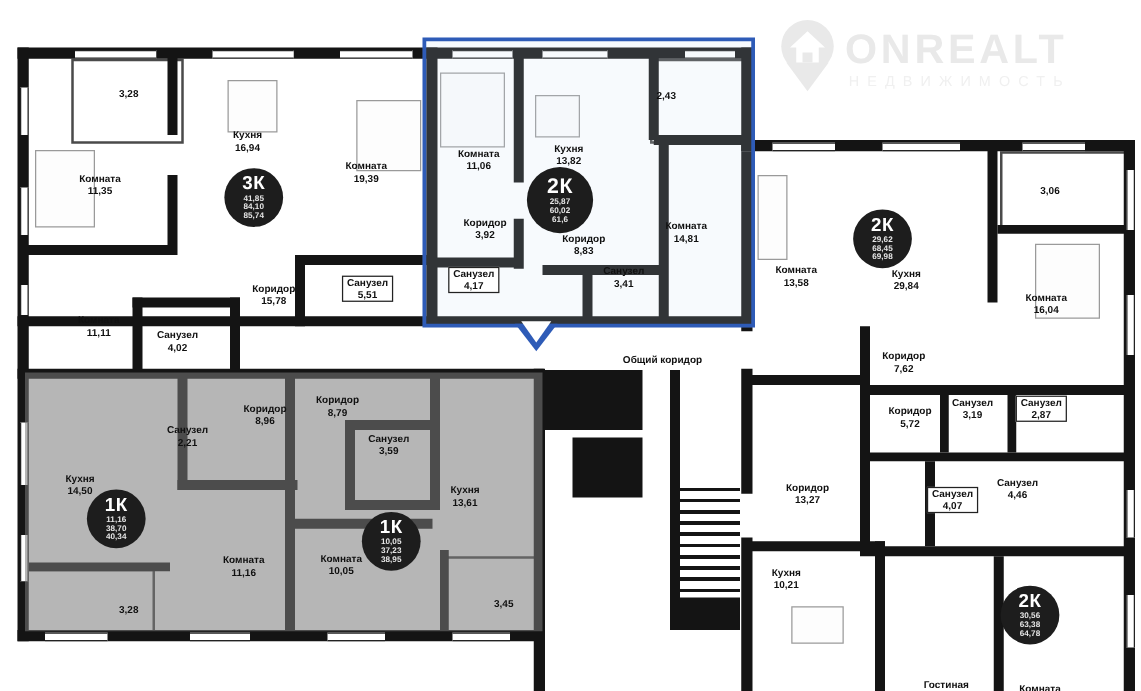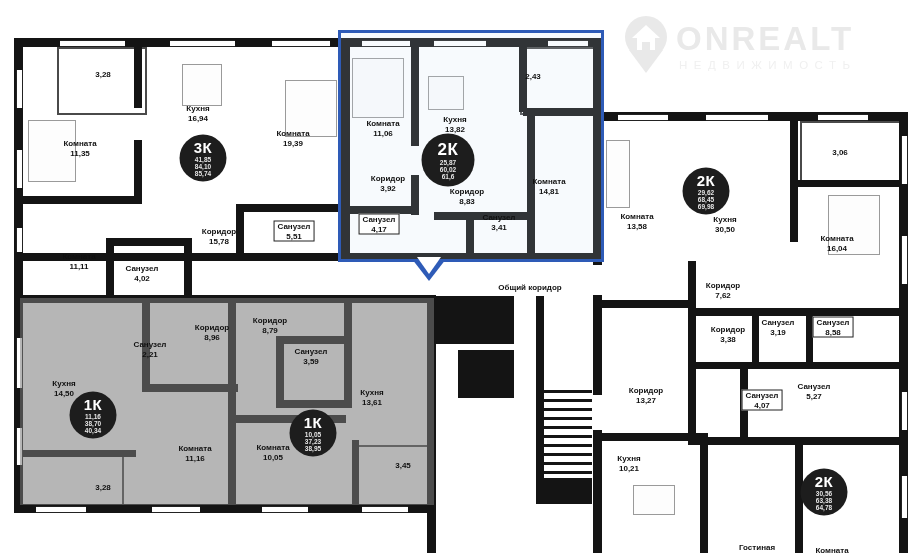--- a/index.html
+++ b/index.html
@@ -211,44 +211,44 @@
       <span>Санузел</span>
       <span>3,41</span>
     </div>
 
   <div class="lbl" style="left:637px;top:221px">
       <span>Комната</span>
       <span>13,58</span>
     </div>
   <div class="lbl" style="left:725px;top:224px">
       <span>Кухня</span>
-      <span>30,50</span>
+      <span>29,84</span>
     </div>
   <div class="lbl" style="left:840px;top:153px">
       <span>3,06</span>
     </div>
   <div class="lbl" style="left:837px;top:243px">
       <span>Комната</span>
       <span>16,04</span>
     </div>
   <div class="lbl" style="left:723px;top:290px">
       <span>Коридор</span>
       <span>7,62</span>
     </div>
   <div class="lbl" style="left:728px;top:334px">
       <span>Коридор</span>
-      <span>3,38</span>
+      <span>5,72</span>
     </div>
   <div class="lbl" style="left:778px;top:327px">
       <span>Санузел</span>
       <span>3,19</span>
     </div>
   <div class="lbl boxed" style="left:833px;top:327px">
       <span>Санузел</span>
-      <span>8,58</span>
+      <span>2,87</span>
     </div>
 
   <div class="lbl" style="left:530px;top:288px">
       <span>Общий коридор</span>
     </div>
   <div class="lbl" style="left:646px;top:395px">
       <span>Коридор</span>
       <span>13,27</span>
     </div>
 
@@ -281,31 +281,31 @@
       <span>3,59</span>
     </div>
   <div class="lbl" style="left:372px;top:397px">
       <span>Кухня</span>
       <span>13,61</span>
     </div>
   <div class="lbl" style="left:273px;top:452px">
       <span>Комната</span>
       <span>10,05</span>
     </div>
-  <div class="lbl" style="left:403px;top:466px">
+  <div class="lbl" style="left:403px;top:483px">
       <span>3,45</span>
     </div>
 
   <div class="lbl boxed" style="left:762px;top:400px">
       <span>Санузел</span>
       <span>4,07</span>
     </div>
   <div class="lbl" style="left:814px;top:391px">
       <span>Санузел</span>
-      <span>5,27</span>
+      <span>4,46</span>
     </div>
   <div class="lbl" style="left:629px;top:463px">
       <span>Кухня</span>
       <span>10,21</span>
     </div>
   <div class="lbl" style="left:757px;top:548px">
       <span>Гостиная</span>
     </div>
   <div class="lbl" style="left:832px;top:551px">
       <span>Комната</span>

